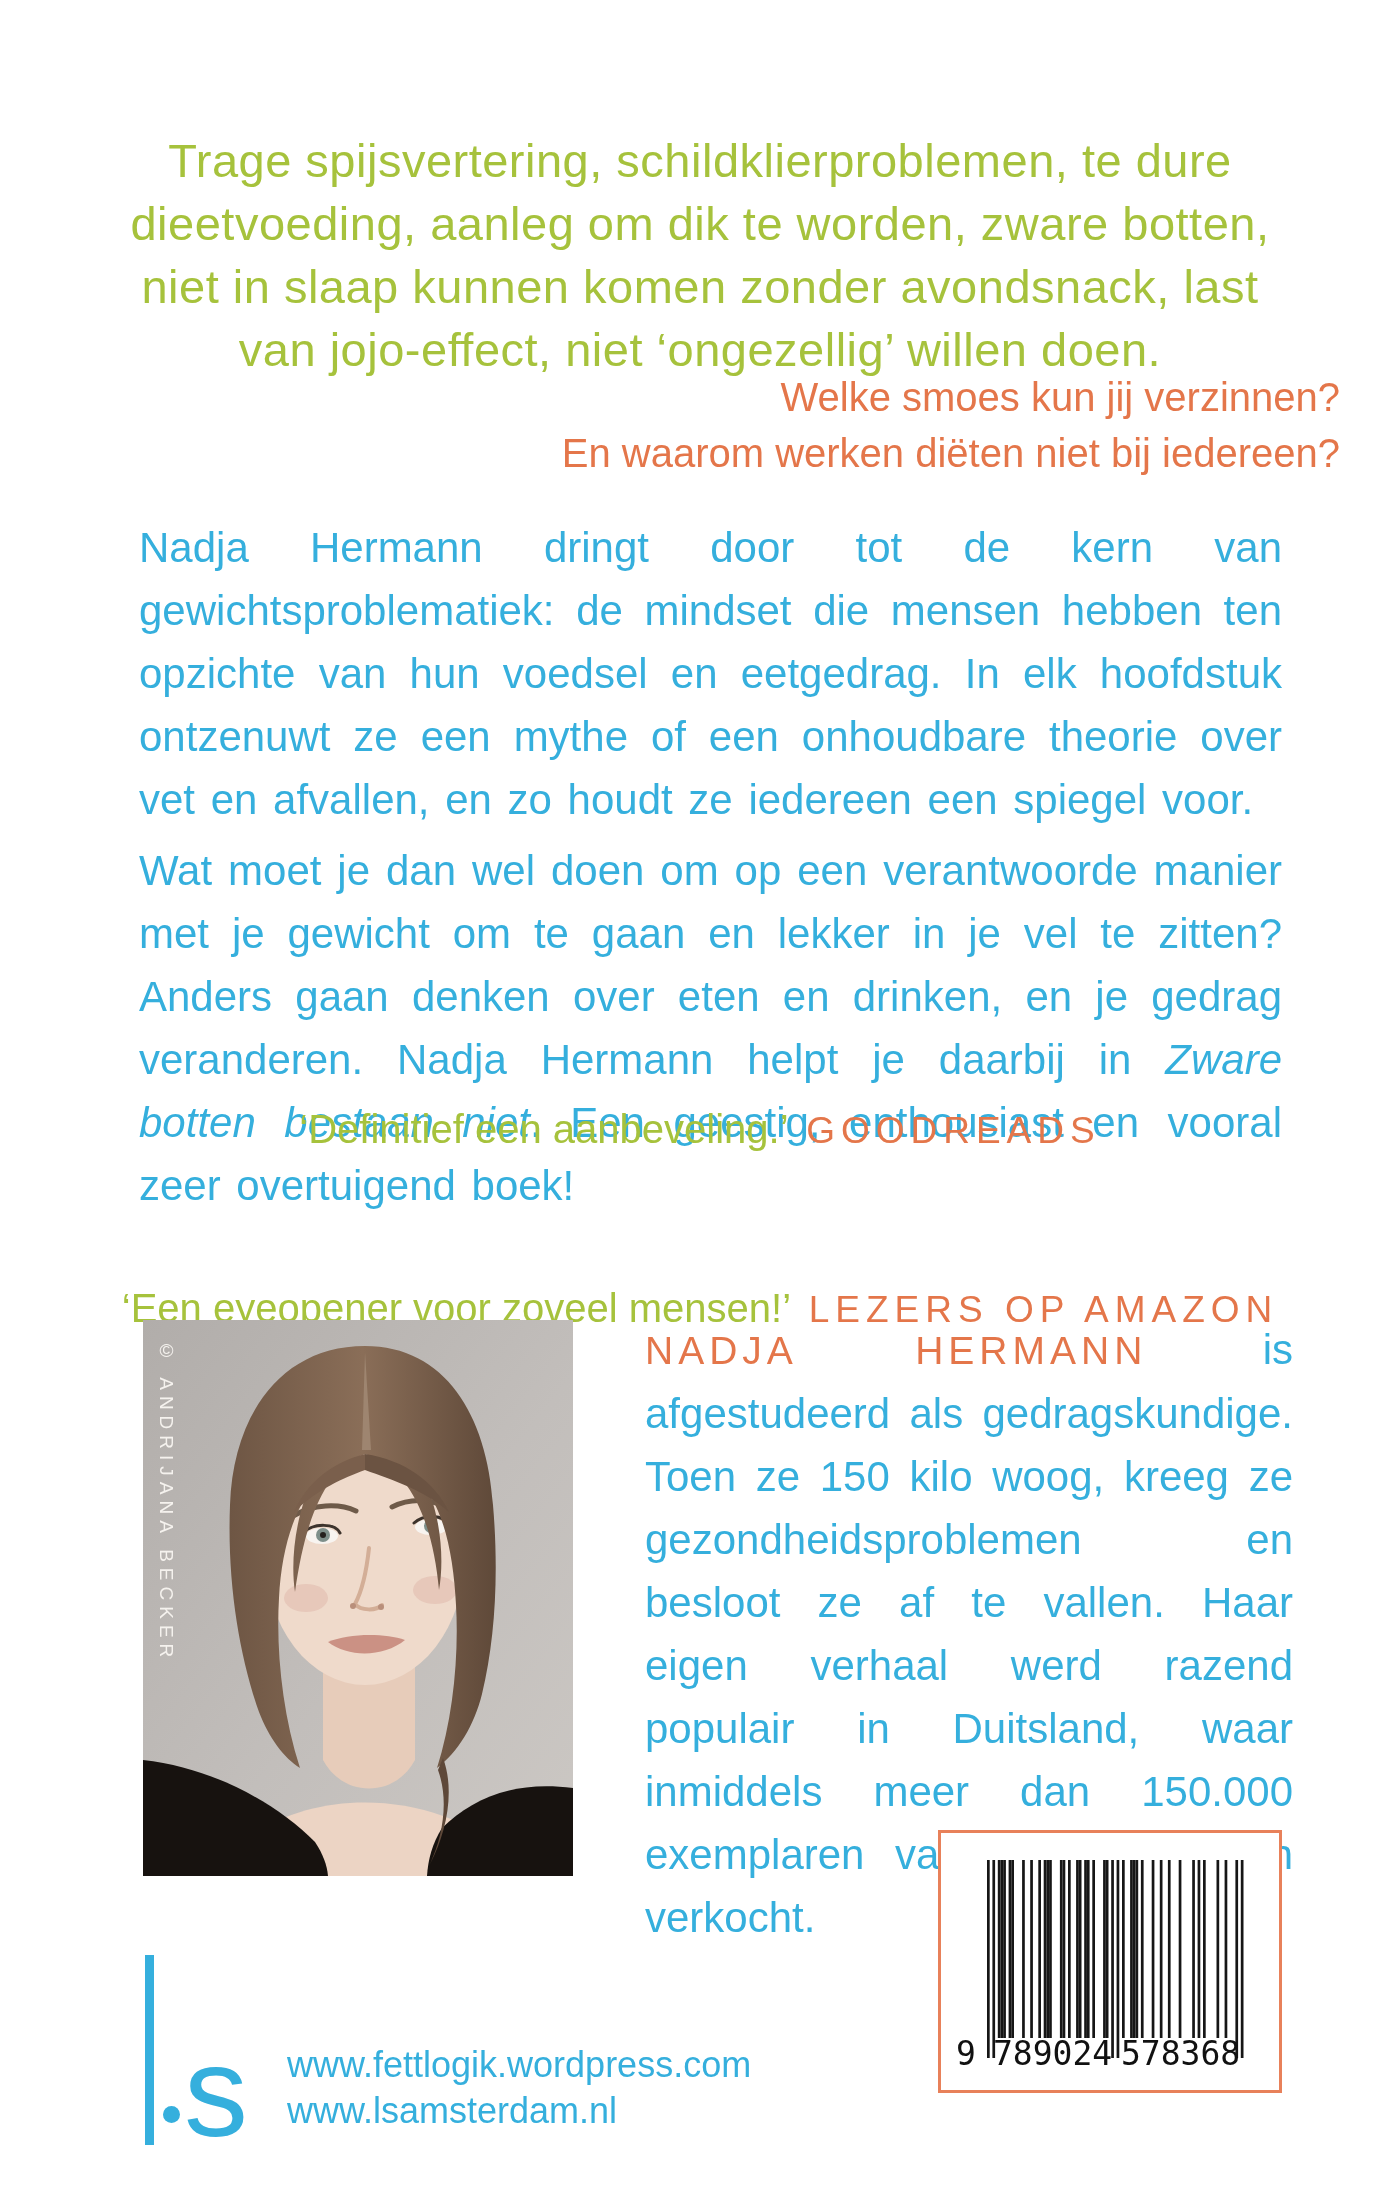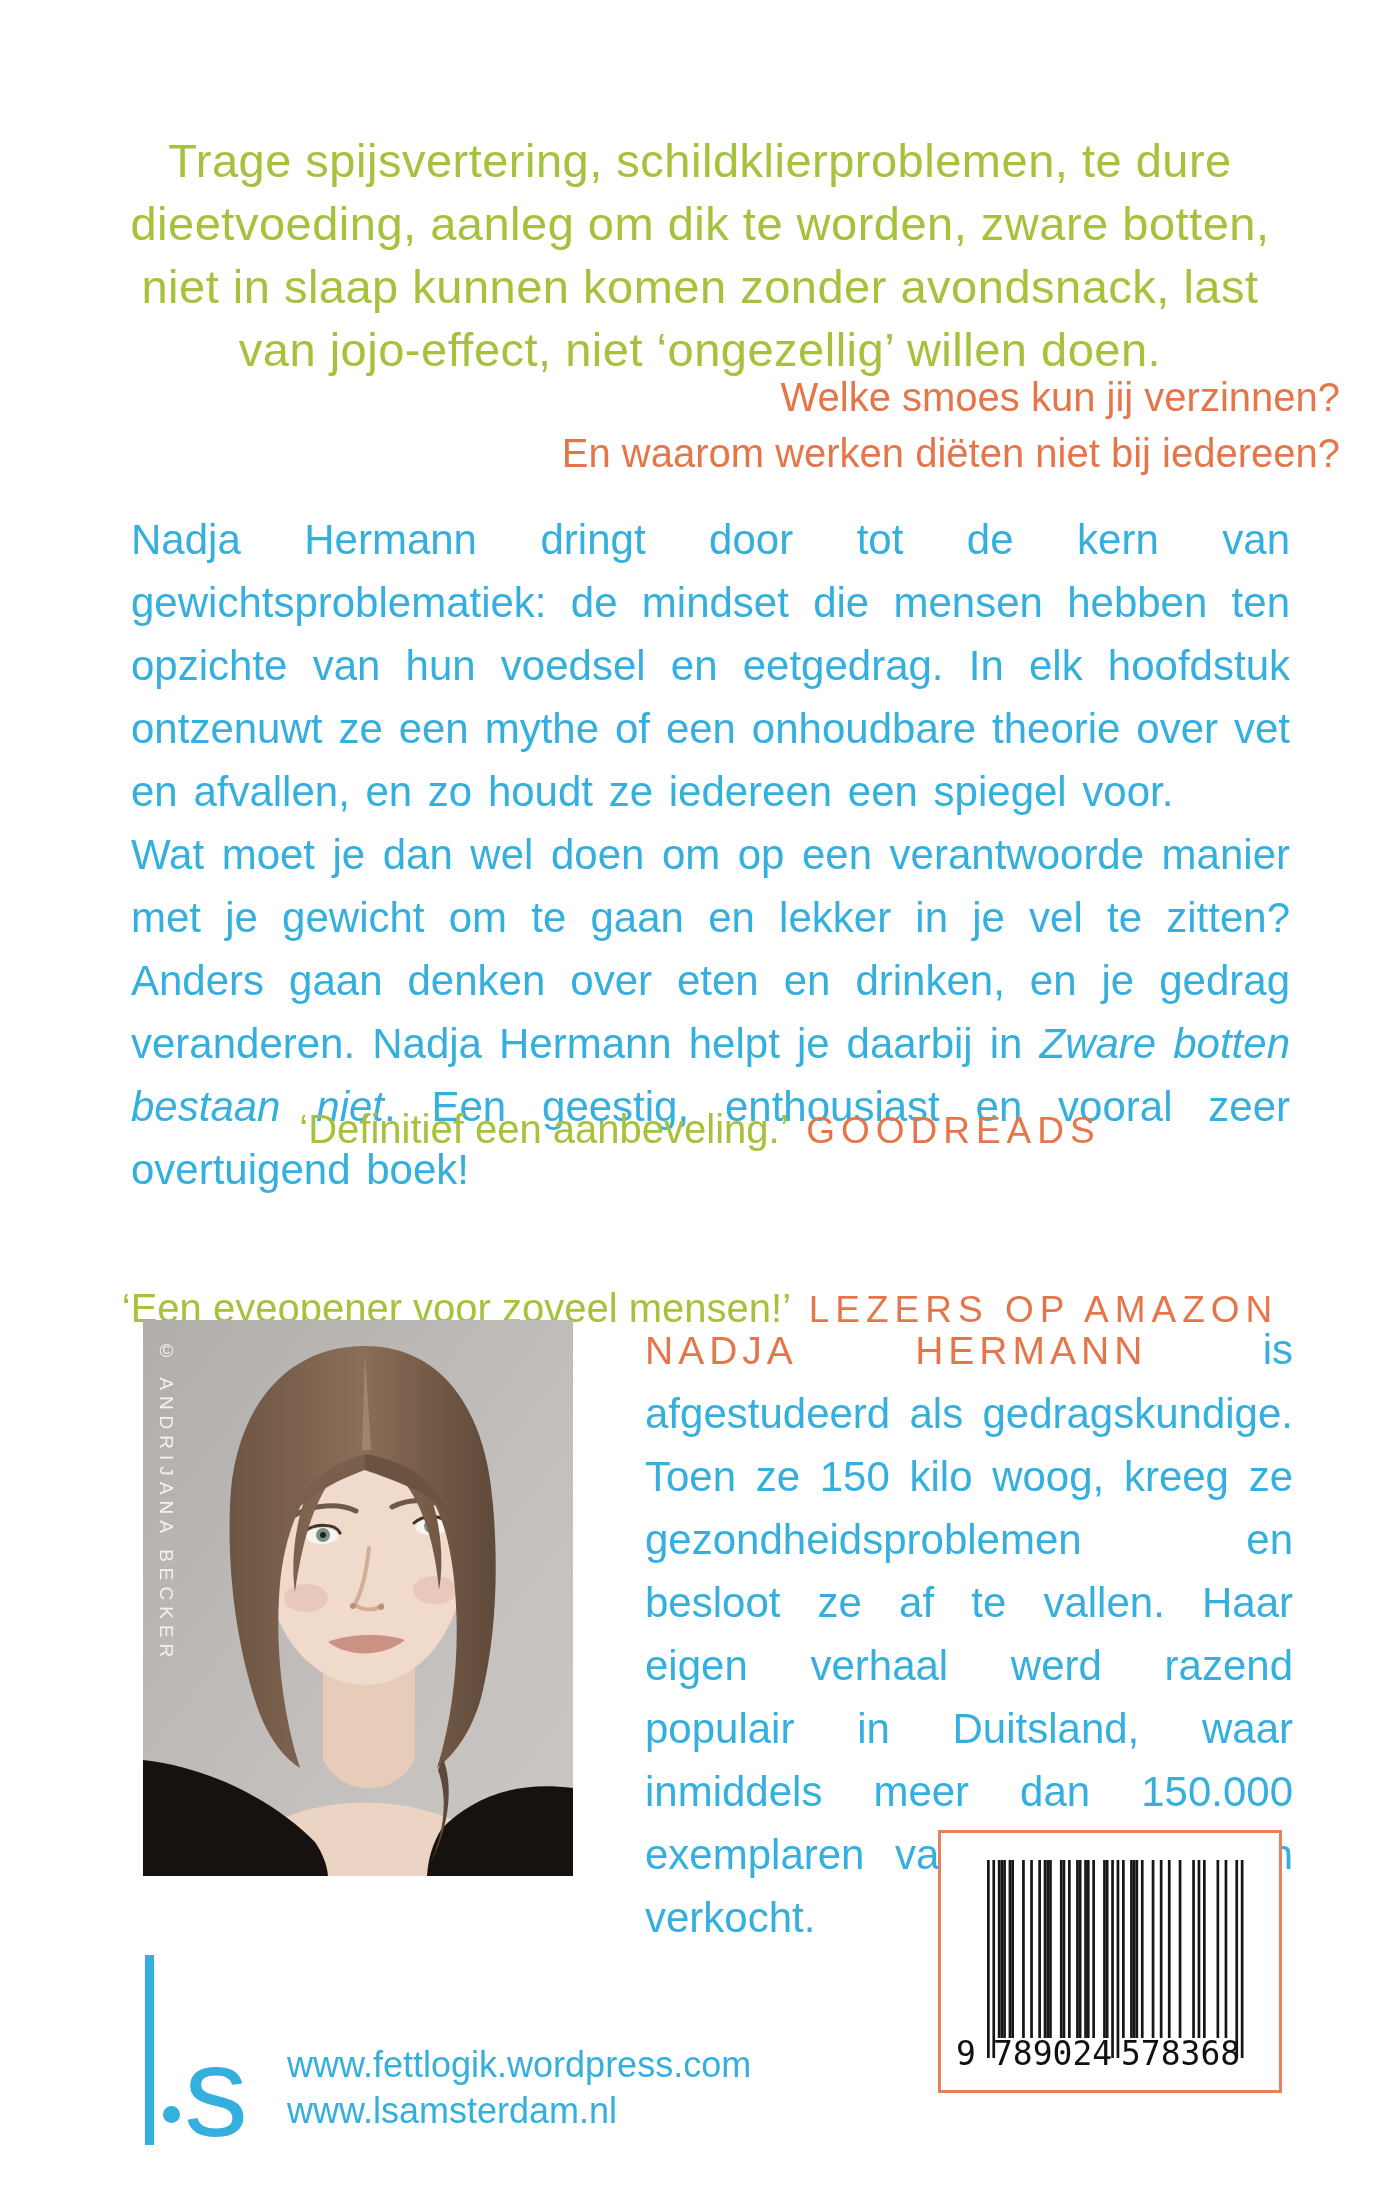--- a/index.html
+++ b/index.html
@@ -33,21 +33,21 @@
     font-size:40px;line-height:56px;
   }
   
   .body-text{
     position:absolute;left:131px;top:508px;width:1159px;
     color:var(--blue);
     font-size:42px;line-height:63px;
     text-align:justify;
     word-spacing:4px;
   }
-  .body-text p{margin:0;}
+  .body-text p{margin:8px;}
   .it{font-style:italic;}
   
   .quote{
     position:absolute;left:0;right:0;
     text-align:center;
     font-size:40px;line-height:46px;
     color:var(--green);
   }
   .quote.q1{top:1106px;}
   .quote.q2{top:1285px;}

